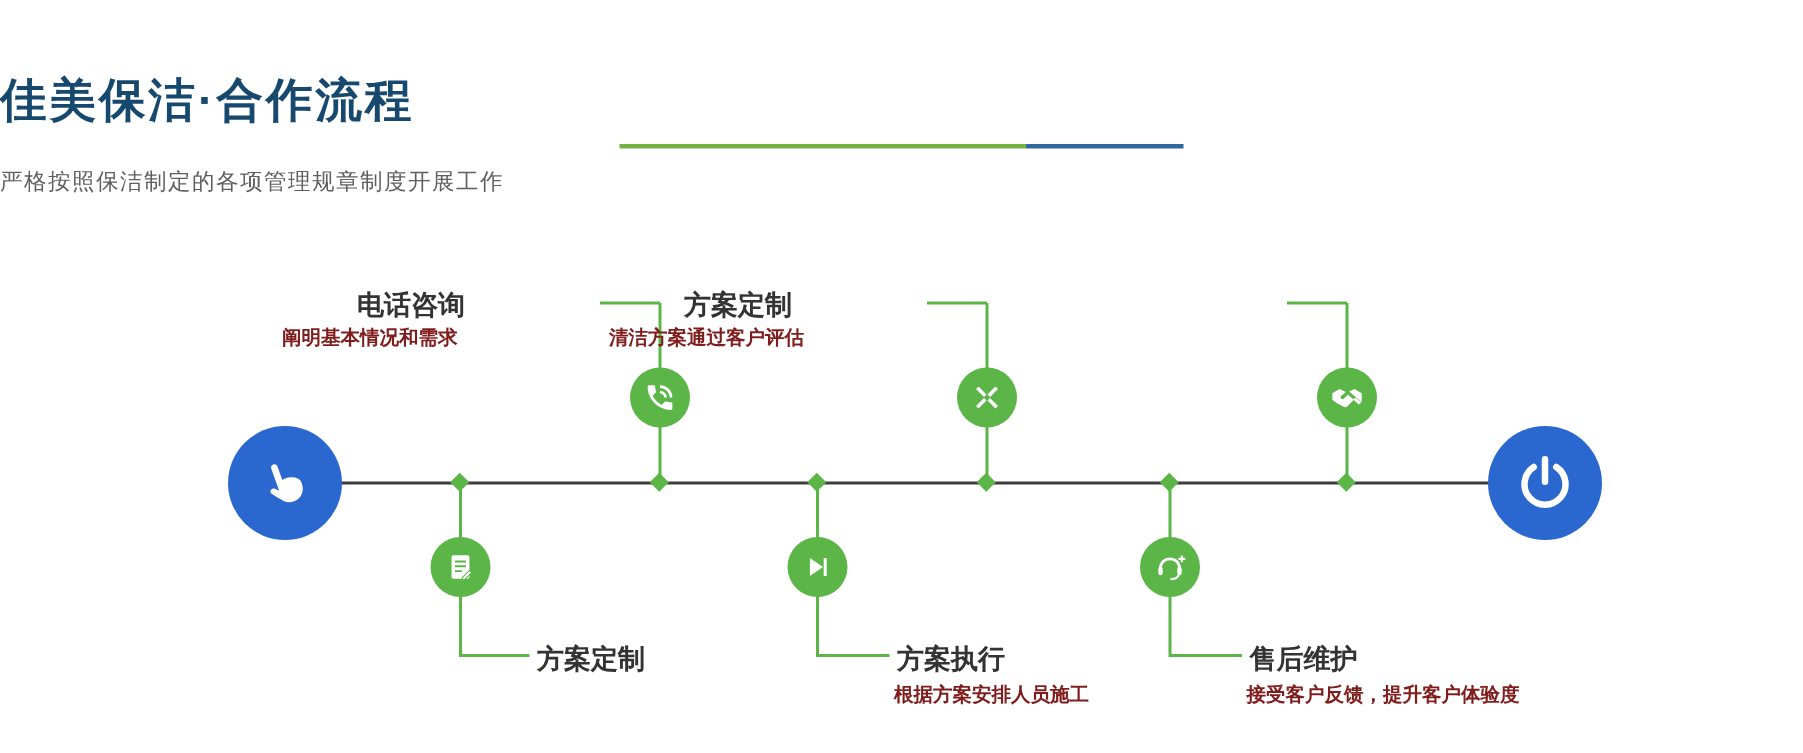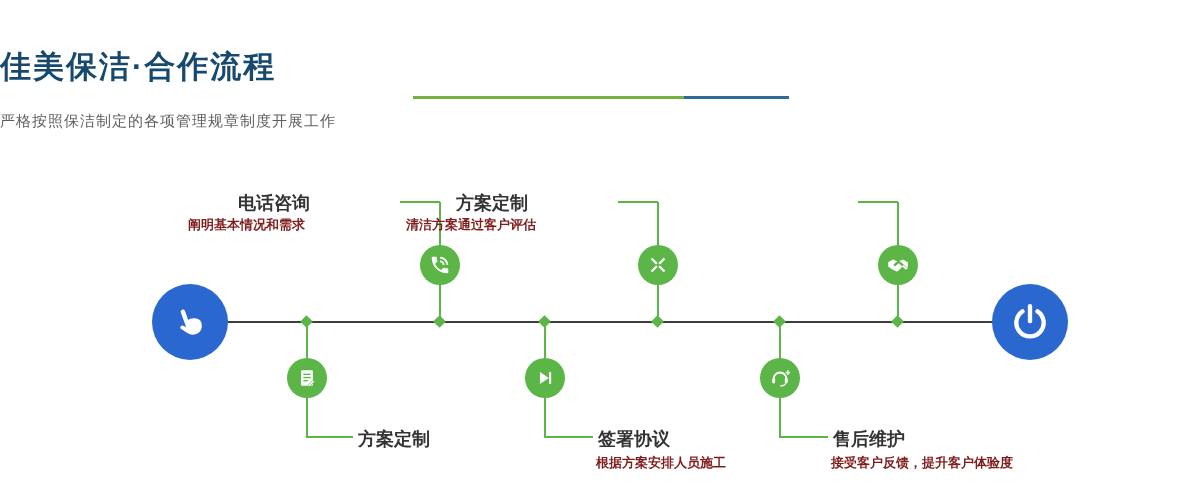--- a/index.html
+++ b/index.html
@@ -155,19 +155,19 @@
 
   <div class="step-label ta-r" style="left:238px;top:191px;width:160px">电话咨询</div>
   <div class="step-desc ta-r" style="left:188px;top:216px;width:210px">阐明基本情况和需求</div>
 
   <div class="step-label ta-r" style="left:456px;top:191px;width:160px">方案定制</div>
   <div class="step-desc ta-r" style="left:406px;top:216px;width:210px">清洁方案通过客户评估</div>
 
 
   <div class="step-label" style="left:358px;top:427px">方案定制</div>
 
-  <div class="step-label" style="left:598px;top:427px">签署协议</div>
+  <div class="step-label" style="left:598px;top:427px">方案执行</div>
   <div class="step-desc" style="left:596px;top:454px">根据方案安排人员施工</div>
 
   <div class="step-label" style="left:833px;top:427px">售后维护</div>
   <div class="step-desc" style="left:831px;top:454px">接受客户反馈，提升客户体验度</div>
 
 </div>
 
 </body></html>

